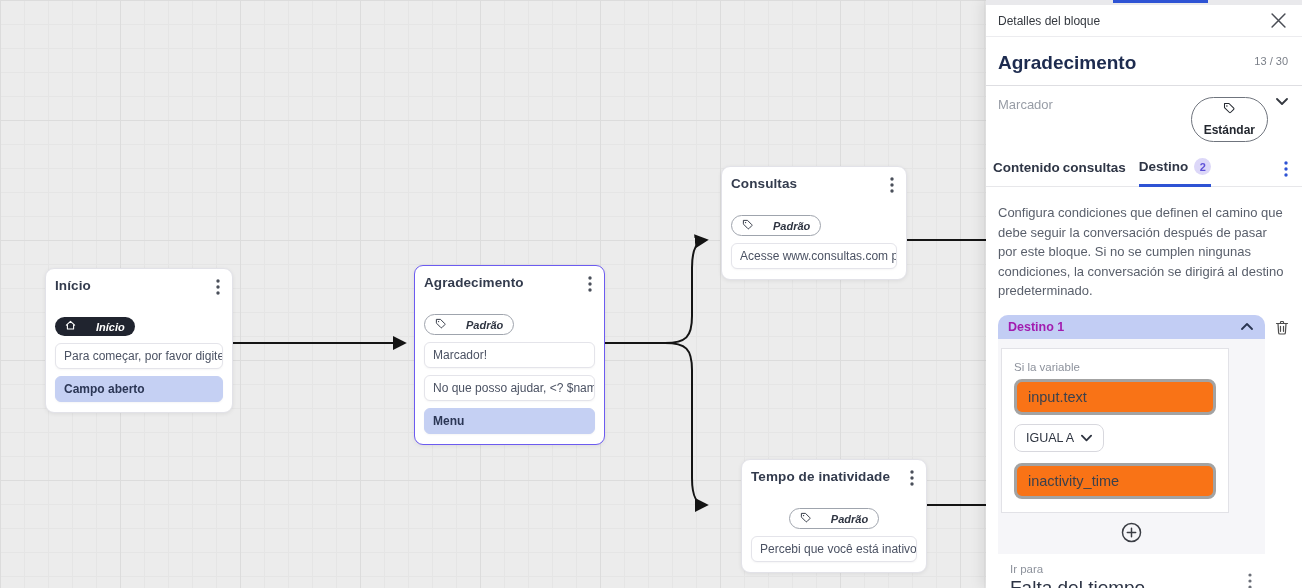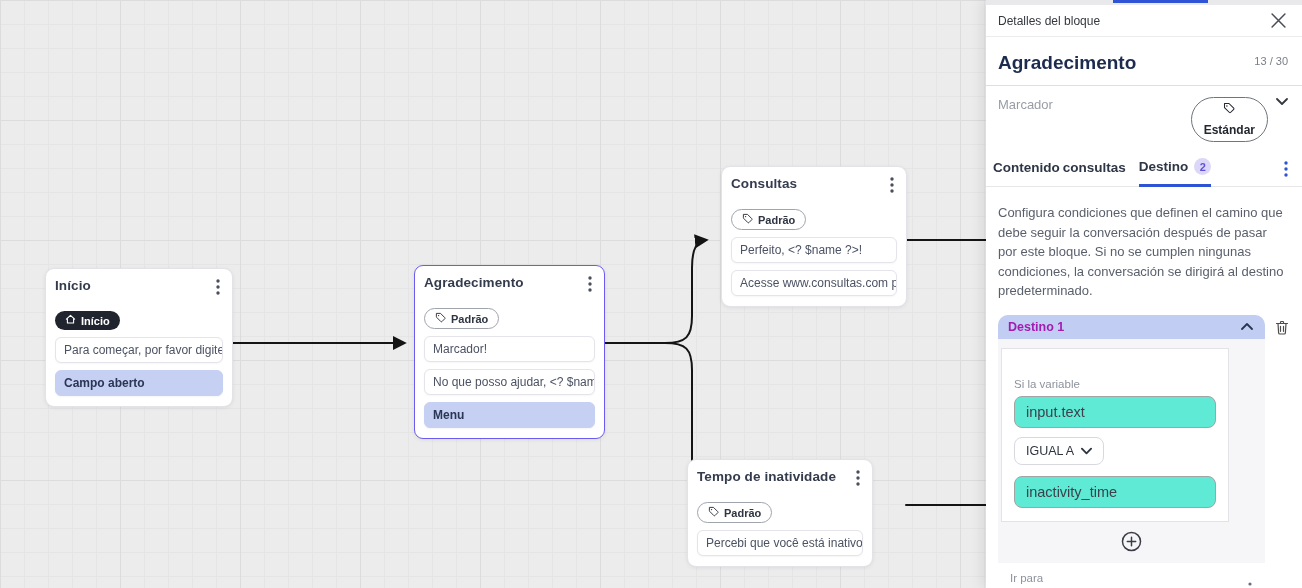--- a/index.html
+++ b/index.html
@@ -16,33 +16,33 @@
       linear-gradient(90deg,#e5e5e5 1px, transparent 1px);
     background-size:120px 120px,120px 120px,24px 24px,24px 24px; }
   .edges { position:absolute; left:0; top:0; pointer-events:none; }
 
   .node { position:absolute; background:#fff; border:1px solid #e2e2e8; border-radius:9px;
     padding:9px 9px 10px; box-shadow:0 1px 4px rgba(0,0,0,.07); }
   .node.selected { border:1.5px solid #6c5bf0; }
   .node-head { display:flex; align-items:flex-start; justify-content:space-between; }
   .node-title { font-size:13.5px; font-weight:700; color:#333b4d; letter-spacing:.1px; }
   .vdots { color:#4a4f5a; display:inline-flex; padding:1px 3px; cursor:pointer; }
-  .badge { display:inline-flex; align-items:center; gap:5px; margin-top:15px;
-    font-size:11px; font-weight:700; border-radius:999px; padding:3px 10px; }
+  .badge { display:inline-flex; align-items:center; gap:20px; margin-top:21px;
+    font-size:11px; font-weight:700; border-radius:999px; padding:3px 10px;font-style:italic; }
   .badge.dark { background:#20242f; color:#fff; }
   .badge.outline { border:1px solid #9fa4ad; color:#2f3542; background:#fff; }
   .msg { margin-top:7px; background:#fff; border:1px solid #e4e4ea; border-radius:6px;
     padding:5px 8px; font-size:12px; color:#4b5263; box-shadow:0 1px 2px rgba(0,0,0,.04);
     white-space:nowrap; overflow:hidden; }
   .msg.highlight { background:#c5d0f3; border-color:#c5d0f3; color:#2b3655; font-weight:700; }
 
   .node-inicio { left:45px; top:268px; width:188px; }
   .node-agradecimento { left:414px; top:265px; width:191px; }
   .node-consultas { left:721px; top:166px; width:186px; }
-  .node-tempo { left:687px; top:459px; width:186px; }
+  .node-tempo { left:741px; top:459px; width:186px;text-align:center; }
 
   
   .panel { position:absolute; left:986px; top:0; width:316px; height:588px; background:#fff;
     box-shadow:-5px 0 12px rgba(0,0,0,.08); font-size:13px; color:#3a3f4a; }
   .topstrip { position:relative; height:5px; background:#e9e9ec; }
   .topstrip .blue { position:absolute; left:127px; top:0; width:95px; height:3px; background:#2e53d4; }
 
   .panel-header { display:flex; justify-content:space-between; align-items:center;
     padding:8px 16px 8px 12px; border-bottom:1px solid #ececef; font-size:12px; color:#34383f; }
   .close-btn { background:none; border:none; color:#4a4d55; cursor:pointer; display:flex; }
@@ -69,24 +69,24 @@
   .tabs-menu { position:absolute; right:12px; top:10px; color:#2e53d4; cursor:pointer; display:flex; padding:2px; }
 
   .desc { padding:16px 14px 0 12px; font-size:13px; line-height:1.5; color:#595f6b; }
 
   .dest-row { display:flex; align-items:flex-start; margin:14px 12px 0; }
   .dest-box { flex:1; background:#f6f6f9; border-radius:10px; overflow:hidden; }
   .dest-header { display:flex; justify-content:space-between; align-items:center; cursor:pointer;
     background:#c2cdf4; padding:5px 12px 5px 10px; font-size:12.5px; font-weight:700; color:#a21caf; }
   .dest-header .chev { color:#2a3552; display:flex; }
   .cond-card { background:#fff; border:1px solid #e2e2e7; border-radius:0;
-    margin:9px 36px 0 3px; padding:29px 12px 13px; }
+    margin:9px 36px 0 3px; padding:12px 12px 13px; }
   .field-label { font-size:11.5px; color:#8d929c; }
-  .text-input { display:block; width:100%; margin-top:6px; border:1px solid #a3a3a3; border-radius:8px;
-    padding:7px 11px; font-size:14.5px; color:#3c414c; background:#5eead4; font-family:inherit; }
+  .text-input { display:block; width:100%; margin-top:6px; border:3px solid #a3a3a3; border-radius:8px;
+    padding:7px 11px; font-size:14.5px; color:#3c414c; background:#f97316; font-family:inherit; }
   .op-btn { margin-top:9px; display:inline-flex; align-items:center; gap:7px; cursor:pointer;
     border:1px solid #d8d8de; border-radius:8px; background:#fff; padding:6px 11px;
     font-size:12.5px; font-weight:400; color:#2e3440; font-family:inherit; }
   .cond-card .text-input.second { margin-top:11px; }
   .plus-row { display:flex; justify-content:center; padding:9px 0 11px; }
   .plus-btn { background:none; border:none; color:#3a3d44; cursor:pointer; display:flex; }
   .goto { background:#fff; display:flex; align-items:center; padding:9px 10px 11px 12px;
     border-radius:0 0 10px 10px; border-bottom:1px solid #e2e2e5; }
   .goto-value { font-size:19px; color:#2c3344; margin-top:2px; }
   .goto .vdots { margin-left:auto; color:#6b6f78; }
@@ -169,21 +169,20 @@
             </svg>
         </span>
       </div>
       <span class="badge outline">
         <span><svg width="11" height="11" viewBox="0 0 16 16">
               <path d="M2 2h6l6.3 6.3a1 1 0 0 1 0 1.4L10 14a1 1 0 0 1-1.4 0L2.3 7.7A1 1 0 0 1 2 7V2z" fill="none" stroke="currentColor" stroke-width="1.4" stroke-linejoin="round"></path>
               <circle cx="5.2" cy="5.2" r="1" fill="currentColor"></circle>
             </svg></span>
         <span>Padrão</span>
       </span>
-      <div class="msg">Perfeito, &lt;? $name ?&gt;!</div>
       <div class="msg">Acesse www.consultas.com par...</div>
     </div>
 
     <div class="node node-tempo">
       <div class="node-head">
         <span class="node-title">Tempo de inatividade</span>
         <span class="vdots">
           <svg width="4" height="16" viewBox="0 0 4 16" fill="currentColor">
               <circle cx="2" cy="2" r="1.7"></circle>
               <circle cx="2" cy="8" r="1.7"></circle>

